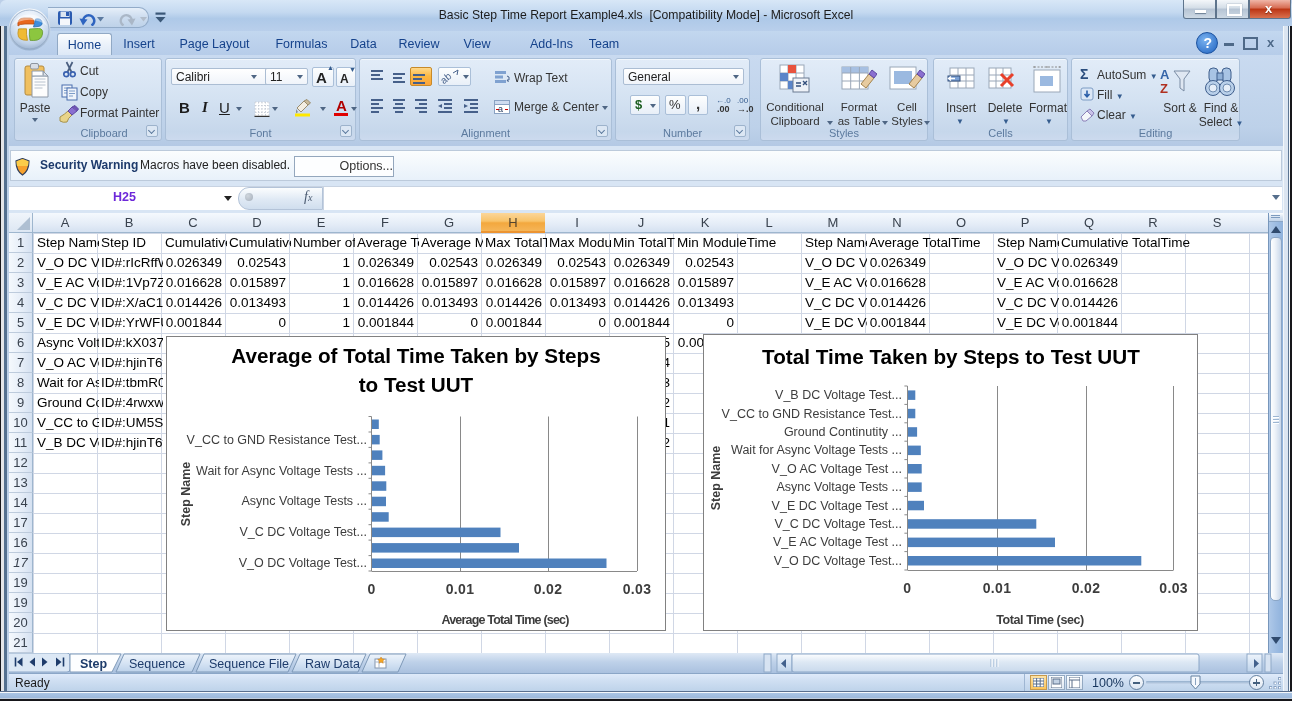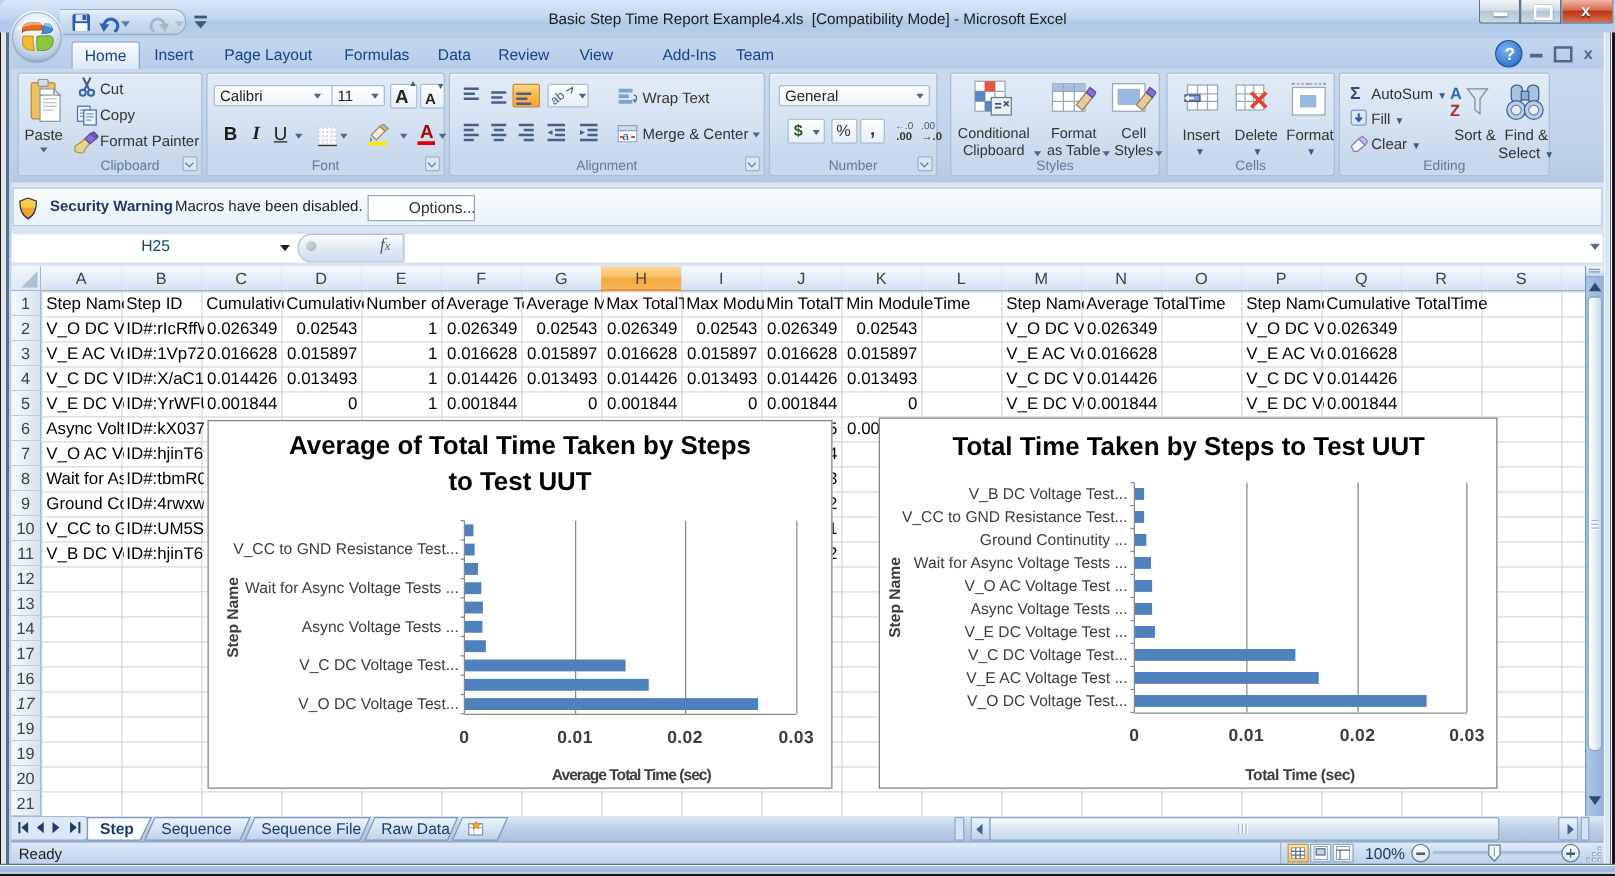--- a/index.html
+++ b/index.html
@@ -403,24 +403,24 @@
  </div>
 </div>
 <div class="abs" style="left:9px;top:146px;width:1274px;height:67px;background:#d8e5f4;"></div>
 <div class="abs" id="secbar">
   <svg style="position:absolute;left:4px;top:7px;" width="15" height="18" viewBox="0 0 15 18">
     <path d="M 7.5 0.5 L 14 3 C 14 9 13 13.5 7.5 17 C 2 13.5 1 9 1 3 Z" fill="#f7a12c" stroke="#30405e" stroke-width="1.2"></path>
     <path d="M 7.5 1 L 13.5 3.2 C 13.5 5 13.3 6.8 13 8 L 2 8 C 1.7 6.6 1.5 5 1.5 3.2 Z" fill="#fbd34f" opacity="0.85"></path>
   </svg>
   <div style="position:absolute;left:29px;top:7px;font-size:12px;font-weight:bold;color:#1d3a6b;">Security Warning</div>
   <div style="position:absolute;left:129px;top:7px;font-size:12px;color:#222;">Macros have been disabled.</div>
-  <div style="position:absolute;left:283px;top:5px;width:86px;height:21px;border:1px solid #94a7bd;background:#fdfeff;box-sizing:border-box;text-align:left;font-size:12.5px;color:#333;line-height:19px;padding-left:32px;">Options...</div>
+  <div style="position:absolute;left:283px;top:5px;width:100px;height:21px;border:1px solid #94a7bd;background:#fdfeff;box-sizing:border-box;text-align:right;font-size:12.5px;color:#333;line-height:19px;">Options...</div>
 </div>
 <div class="abs" id="fbar">
-  <div style="position:absolute;left:104px;top:3px;font-size:12.5px;color:#0c4a6e;">H25</div>
+  <div style="position:absolute;left:104px;top:3px;font-size:12.5px;color:#6d28d9;font-weight:bold;">H25</div>
   <div style="position:absolute;left:215px;top:9px;width:0;height:0;border-left:4px solid transparent;border-right:4px solid transparent;border-top:5px solid #222;"></div>
   <div style="position:absolute;left:229px;top:0px;width:85px;height:23px;background:linear-gradient(#fbfdfe,#dfe9f4 55%,#d0deee);border:1px solid #b3c3d8;border-radius:11px 0 0 11px;box-sizing:border-box;">
     <div style="position:absolute;left:6px;top:5px;width:8px;height:8px;border-radius:50%;background:radial-gradient(circle at 35% 35%,#cfd6dd,#a5afbb);"></div>
     <div style="position:absolute;left:65px;top:1px;font-family:'Liberation Serif',serif;font-style:italic;font-size:14px;color:#4a5a70;">f<span style="font-size:10px;">x</span></div>
   </div>
   <div style="position:absolute;left:314px;top:0;width:1px;height:23px;background:#c8d3e2;"></div>
   <div style="position:absolute;left:1263px;top:8px;width:0;height:0;border-left:4px solid transparent;border-right:4px solid transparent;border-top:5px solid #556e8c;"></div>
 </div>
 <div class="abs" id="grid">
 <svg style="position:absolute;left:0;top:0;" width="1261" height="440" viewBox="0 0 1261 440">

